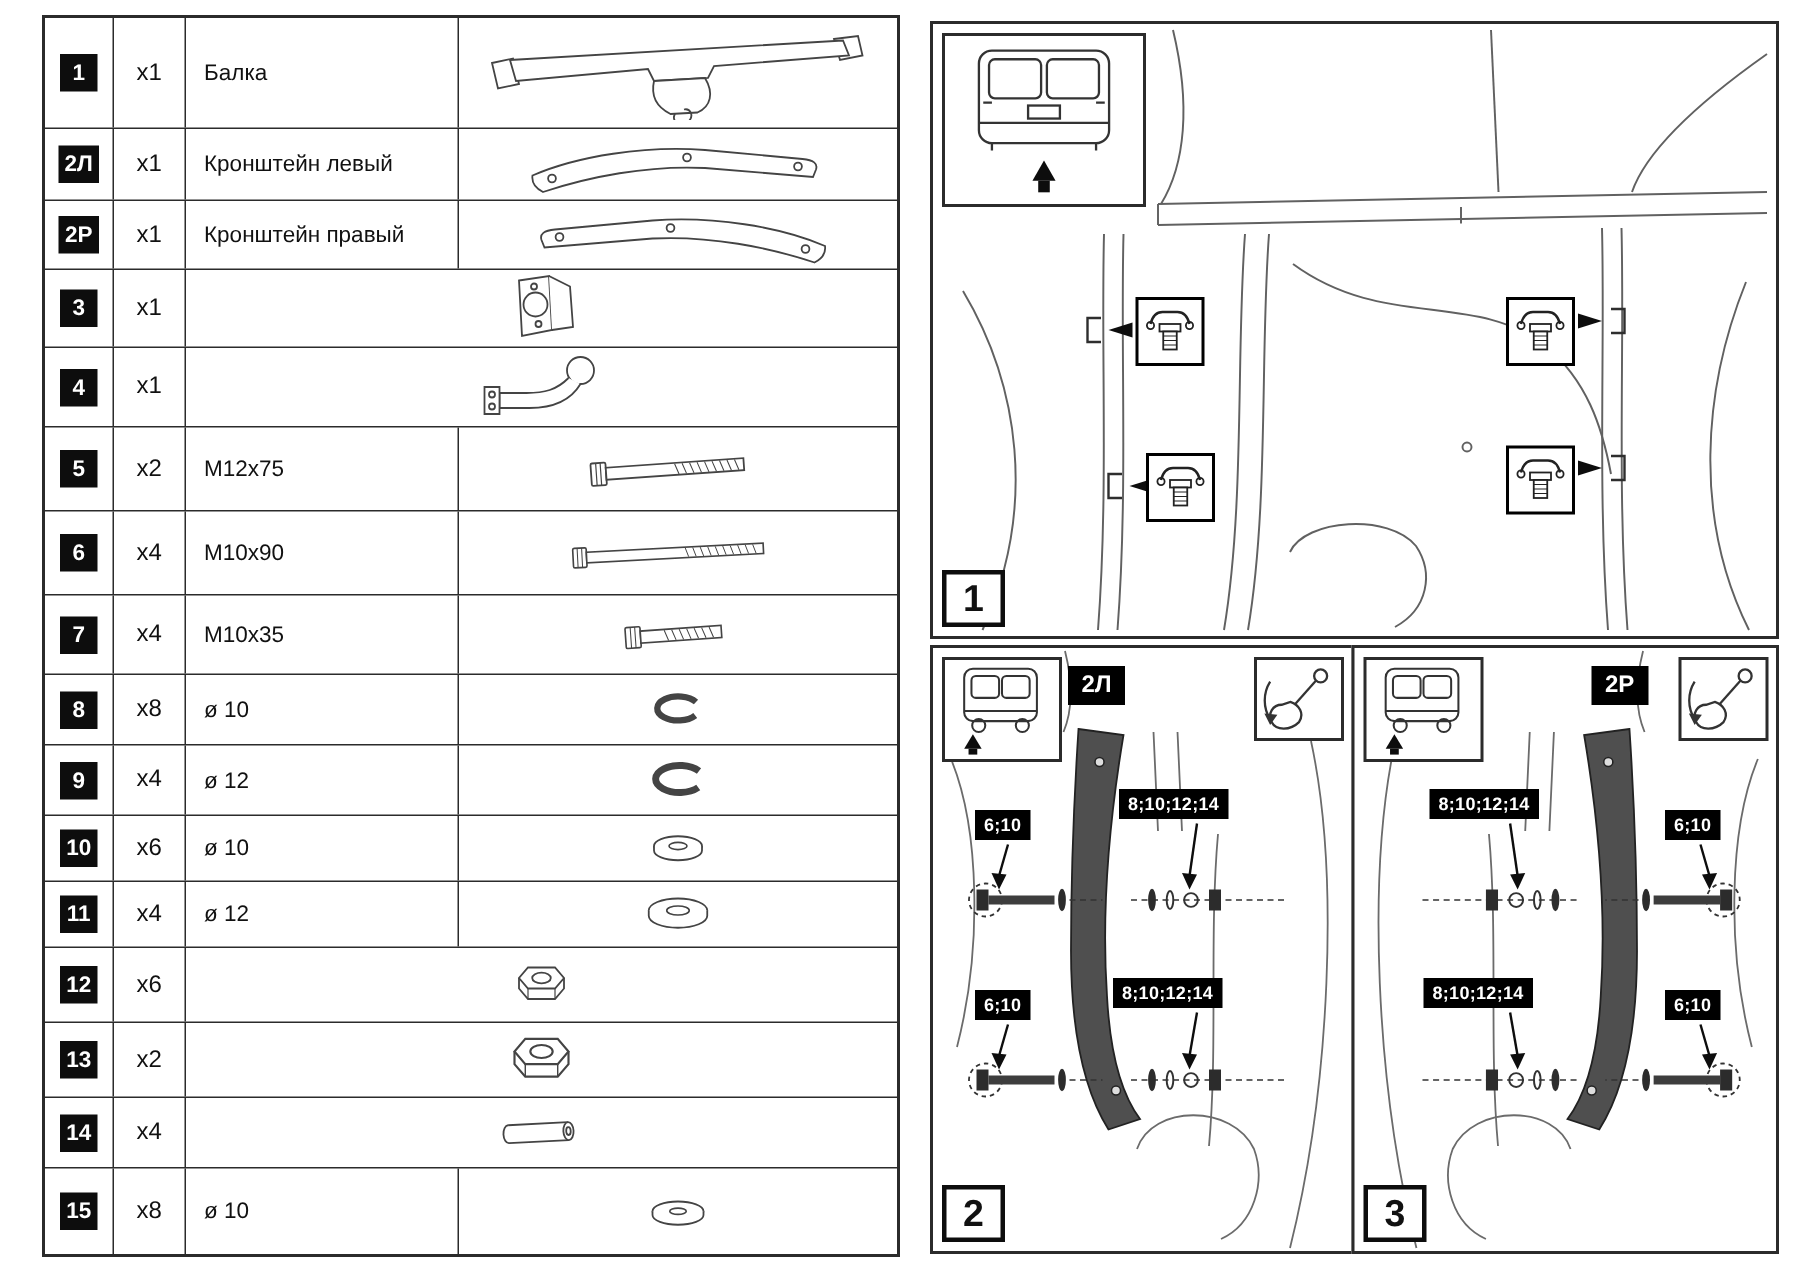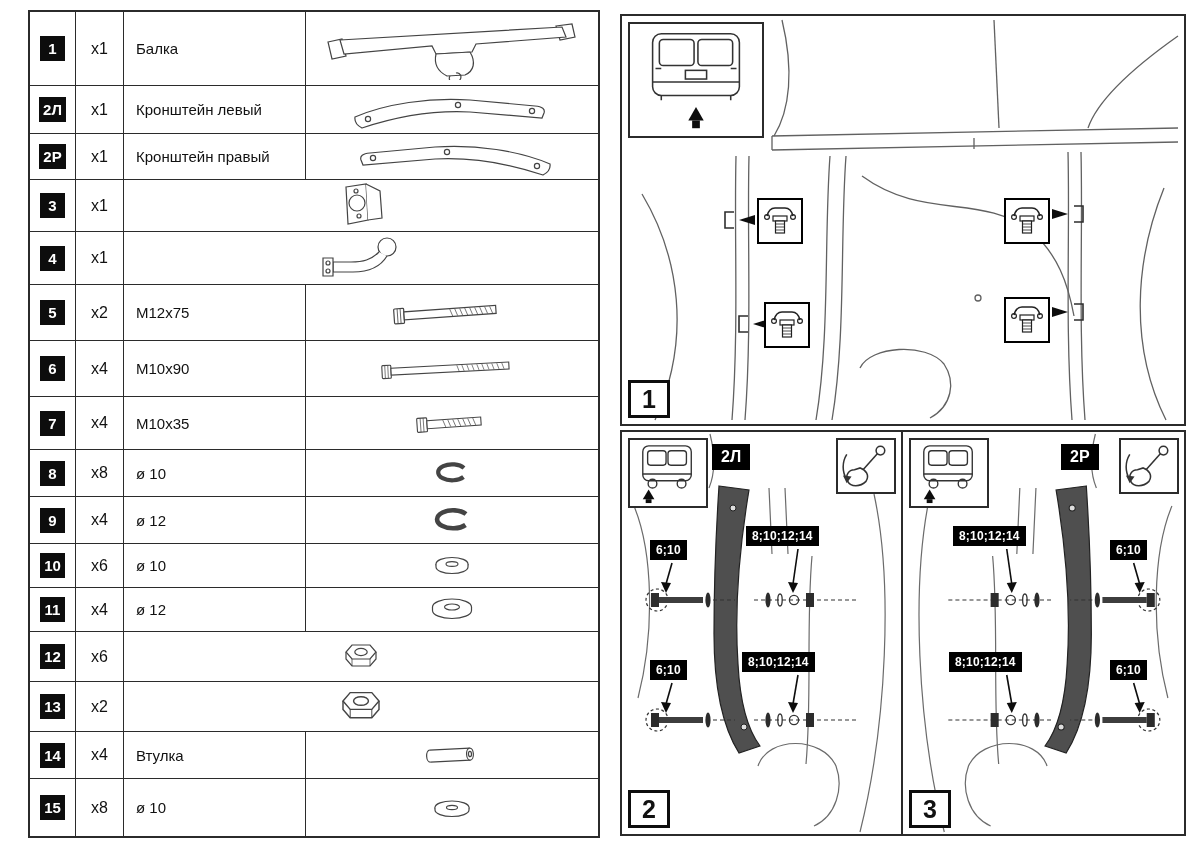--- a/index.html
+++ b/index.html
@@ -275,21 +275,20 @@
           </g>
         </svg>
       </div>
     </div>
 
     <div class="t-row">
       <div class="cell c-num">
           <span class="badge">14</span>
         </div>
       <div class="cell c-qty">x4</div>
-      <div class="cell c-name">Втулка</div>
       <div class="cell c-ill">
         <svg width="58" height="22" viewBox="0 0 58 22">
           <g transform="rotate(-3 29 11)" fill="#fff" stroke="#444" stroke-width="1.2">
             <path d="M7 5 H47 M7 17 H47" fill="none"></path>
             <path d="M7 5 a3.4 6 0 0 0 0 12" fill="none"></path>
             <ellipse cx="47" cy="11" rx="3.4" ry="6"></ellipse>
             <ellipse cx="47" cy="11" rx="1.5" ry="2.6"></ellipse>
           </g>
         </svg>
       </div>

